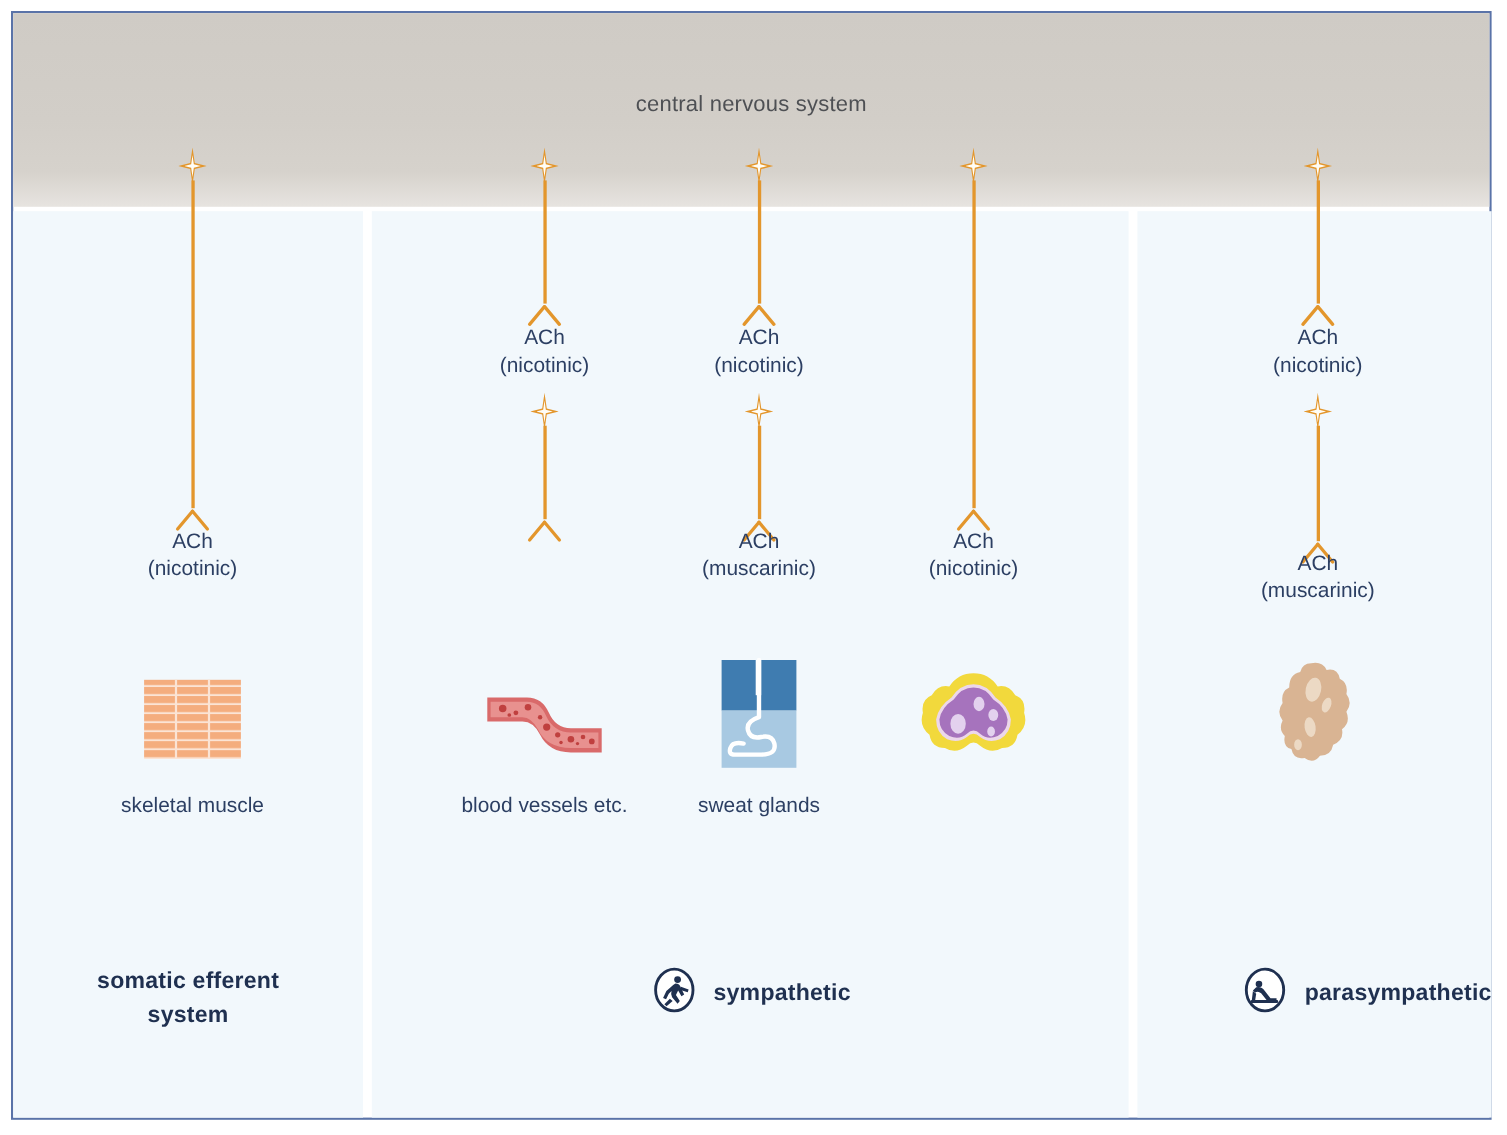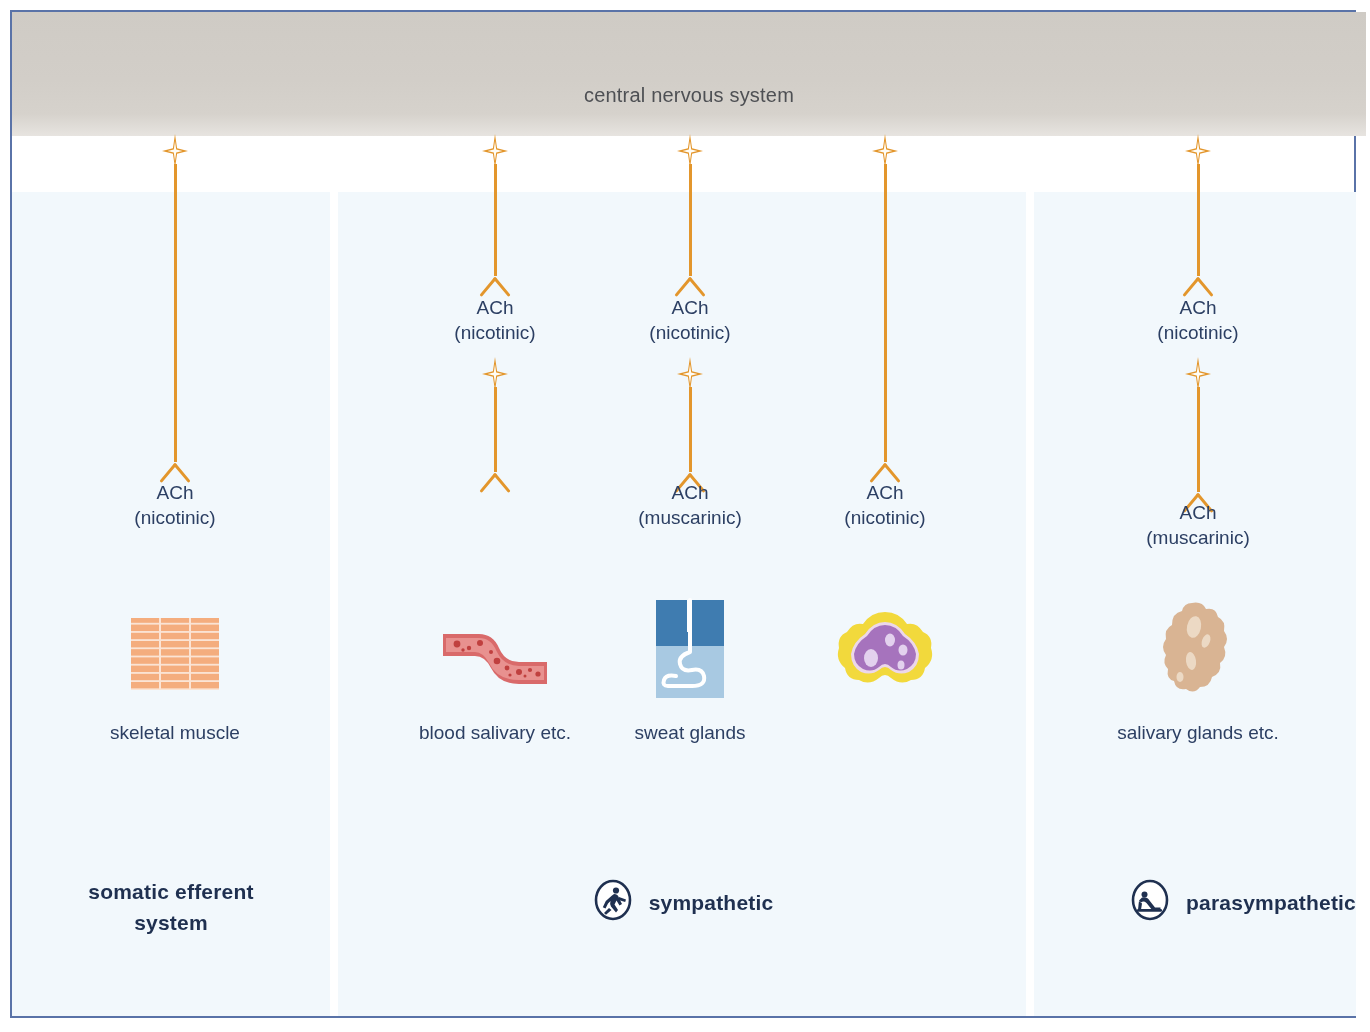--- a/index.html
+++ b/index.html
@@ -8,23 +8,22 @@
     font-family:"Liberation Sans","DejaVu Sans",sans-serif;
   }
   #frame{
     position:absolute;left:10px;top:10px;width:1346px;height:1008px;
     border:2px solid #5a73a8;
     background:#ffffff;
     box-sizing:border-box;
   }
   
   #cns{
-    position:absolute;left:0;top:0;width:100%;height:124px;
+    position:absolute;left:0;top:0;width:100%;height:176px;
     background:linear-gradient(180deg,#cfcbc5 0%,#d2cec8 55%,#d6d2cc 82%,#e7e4e0 100%);
-    padding-left:12px;
   }
   #cns-label{
     position:absolute;left:0;top:72px;width:100%;
     text-align:center;font-size:20px;color:#4e5054;letter-spacing:.2px;
   }
   
   .panel{
     position:absolute;top:180px;height:824px;
     background:#f2f8fc;
   }
@@ -150,21 +149,21 @@
             <circle cx="72" cy="68" r="2.4"></circle>
           <circle cx="84" cy="72" r="3.0"></circle>
             <circle cx="95" cy="70" r="2.1"></circle>
           <circle cx="103" cy="74" r="2.6"></circle>
             <circle cx="28" cy="50" r="1.7"></circle>
           <circle cx="75" cy="75" r="1.6"></circle>
             <circle cx="90" cy="76" r="1.5"></circle>
         </g>
       </svg>
     </div>
-    <div class="organ-label" style="top:710px">blood salivary etc.</div>
+    <div class="organ-label" style="top:710px">blood vessels etc.</div>
   </div>
 
   <div class="chain" style="left:678px">
     <div class="soma" style="top:122px"></div>
     <div class="axon" style="top:152px;height:112px"></div>
     <div class="fork" style="top:262px">
       <span class="l"></span>
         <span class="r"></span>
     </div>
     <div class="nt-label" style="top:283px">
@@ -256,21 +255,20 @@
                  Q38 94 36 84 Q28 82 30 72 Q24 66 28 58 Q22 50 28 42
                  Q26 32 34 28 Q34 16 44 14 Q46 6 54 6 Z" fill="#d9b493"></path>
         <g fill="#ecd9c4">
           <ellipse cx="56" cy="30" rx="7" ry="11" transform="rotate(12 56 30)"></ellipse>
           <ellipse cx="68" cy="44" rx="4" ry="7" transform="rotate(20 68 44)"></ellipse>
           <ellipse cx="53" cy="64" rx="5" ry="9" transform="rotate(-8 53 64)"></ellipse>
           <ellipse cx="42" cy="80" rx="3.5" ry="5"></ellipse>
         </g>
       </svg>
     </div>
-    <div class="organ-label" style="top:710px">salivary glands etc.</div>
   </div>
 
   <div class="sys-caption" style="left:326px;top:866px;width:688px;">
     <span>
       <svg width="44" height="44" viewBox="0 0 44 44">
         <ellipse cx="22" cy="22" rx="17" ry="19" fill="#ffffff" stroke="#1f3050" stroke-width="2.6"></ellipse>
         <g fill="#1f3050">
           <circle cx="25" cy="12.5" r="3.1"></circle>
           <path d="M23 16 Q27 16 28 20 L31 26 L28.5 27.6 L25.5 22.5 L23.5 26.5
                    L27 32 L25 34.5 L20 28.5 Q18.5 26 19.5 23 L17 25.5 L14.5 30.5

